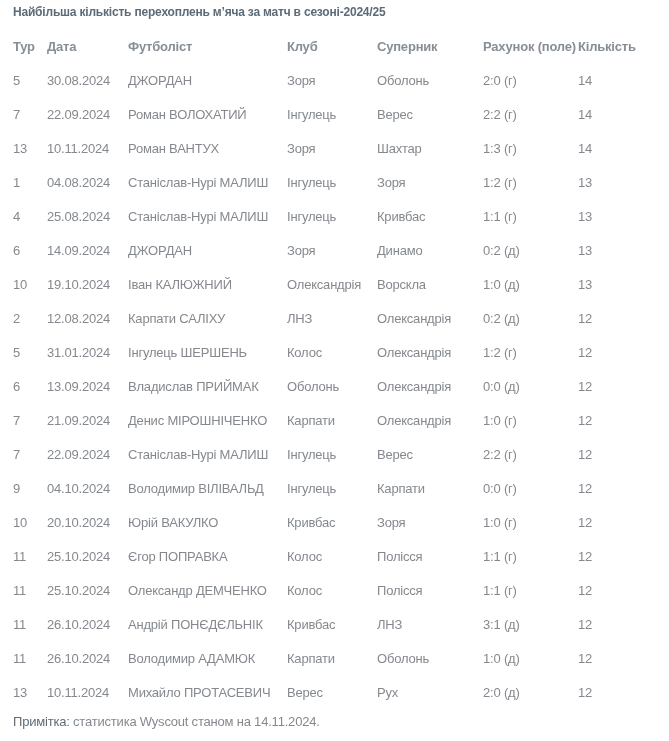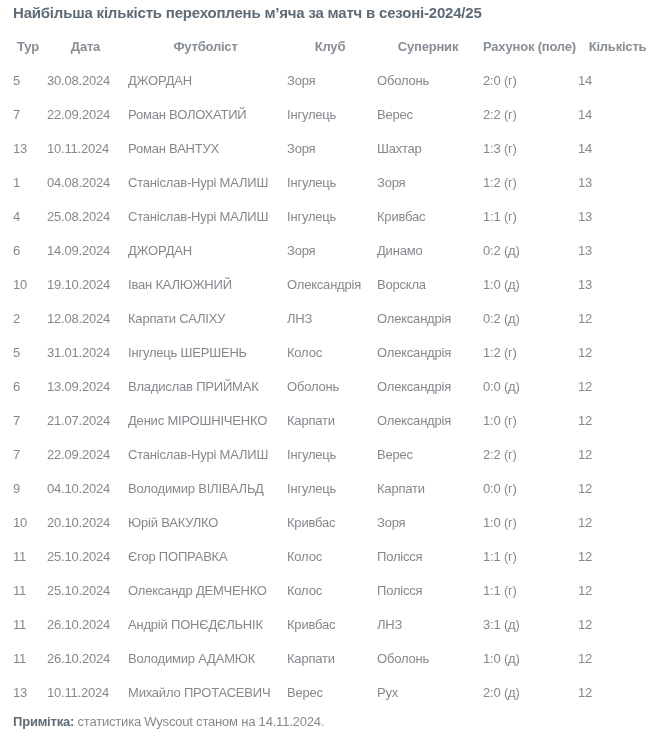--- a/index.html
+++ b/index.html
@@ -17,21 +17,21 @@
   body {
     width: 669px;
     height: 741px;
     font-family: "Liberation Sans", sans-serif;
     overflow: hidden;
   }
   .page {
     padding: 5px 8px 0 13px;
   }
   .page-title {
-    font-size: 15px;
+    font-size: 12px;
     line-height: 15px;
     font-weight: bold;
     color: var(--title-color);
     margin: 0 0 9px 0;
     letter-spacing: -0.2px;
   }
   table.stats {
     border-collapse: collapse;
     table-layout: fixed;
     width: 648px;
@@ -43,21 +43,20 @@
     vertical-align: middle;
     text-align: left;
     white-space: nowrap;
     overflow: hidden;
     font-size: 13px;
     letter-spacing: -0.2px;
   }
   table.stats th {
     font-weight: bold;
     color: var(--header-color);
-    text-align: center;
   }
   table.stats td {
     font-weight: normal;
     color: var(--body-color);
   }
   col.c-round    { width: 34px; }
   col.c-date     { width: 81px; }
   col.c-player   { width: 159px; }
   col.c-club     { width: 90px; }
   col.c-opponent { width: 106px; }
@@ -65,21 +64,21 @@
   col.c-count    { width: auto; }
   .note {
     margin-top: 5px;
     font-size: 13px;
     line-height: 16px;
     color: var(--body-color);
     letter-spacing: -0.2px;
   }
   .note strong {
     color: var(--title-color);
-    font-weight: bold;
+    font-weight: normal;
   }
 </style>
 </head>
 <body>
 
 <div class="page">
   <h1 class="page-title">Найбільша кількість перехоплень м’яча за матч в сезоні-2024/25</h1>
 
   <table class="stats">
     <colgroup>
@@ -198,21 +197,21 @@
     <td>13.09.2024</td>
     <td>Владислав ПРИЙМАК</td>
     <td>Оболонь</td>
     <td>Олександрія</td>
     <td>0:0 (д)</td>
     <td>12</td>
   </tr>
 
   <tr>
     <td>7</td>
-    <td>21.07.2024</td>
+    <td>21.09.2024</td>
     <td>Денис МІРОШНІЧЕНКО</td>
     <td>Карпати</td>
     <td>Олександрія</td>
     <td>1:0 (г)</td>
     <td>12</td>
   </tr>
 
   <tr>
     <td>7</td>
     <td>22.09.2024</td>

